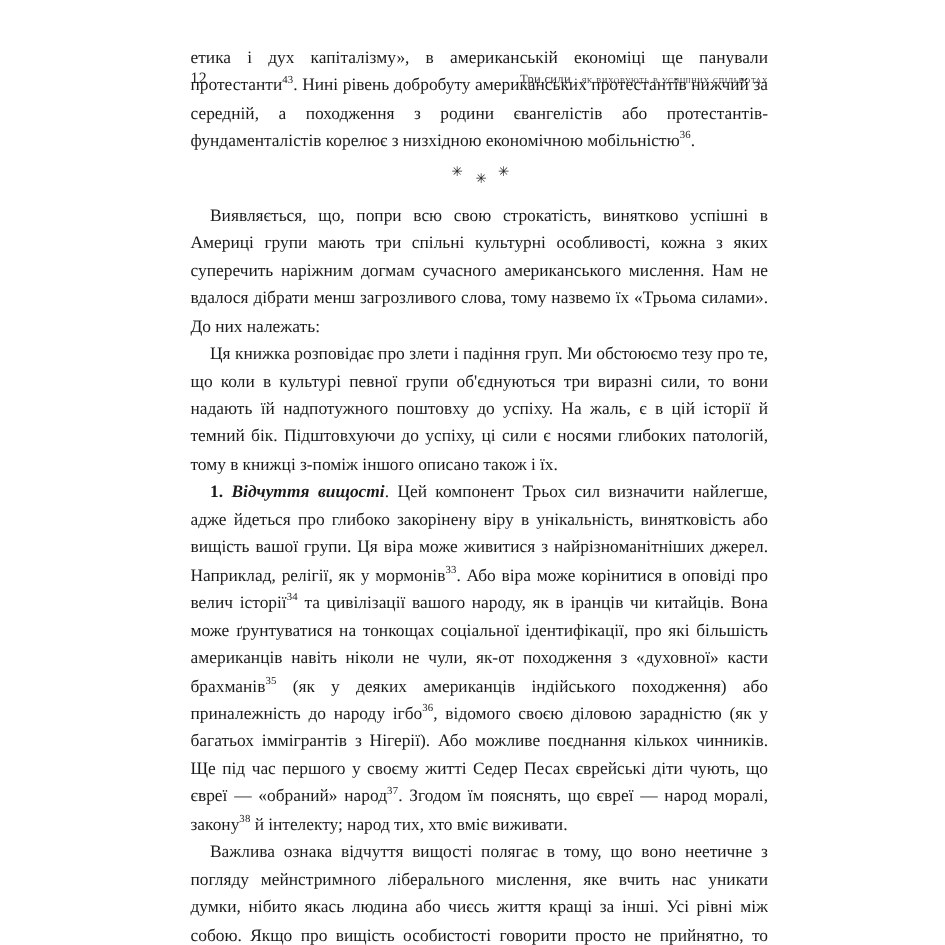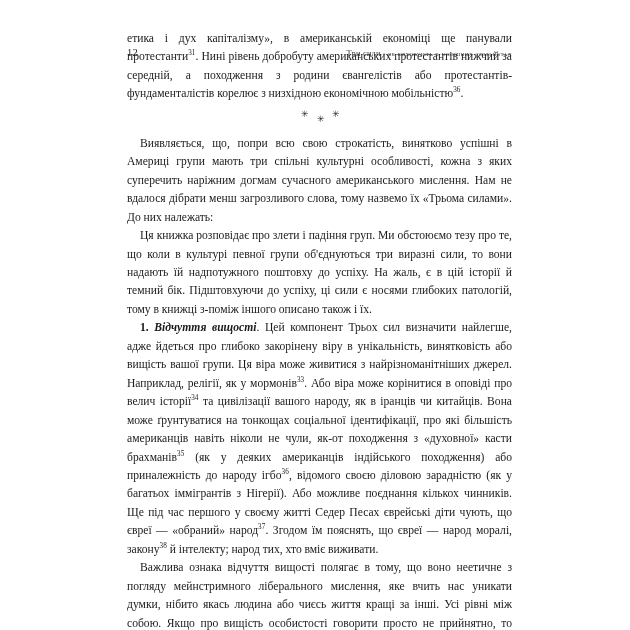--- a/index.html
+++ b/index.html
@@ -121,21 +121,21 @@
 
 <div class="page">
 
   <div class="running-head">
     <div class="folio">12</div>
     <div class="head-title"><span class="lead">Три сили</span><span class="sep">·</span><span>Як виховують в успішних спільнотах</span></div>
   </div>
 
   <div class="textblock">
 
-    <p class="para noindent"><span>етика і дух капіталізму», в американській економіці ще панували протестанти</span><sup class="fn">31</sup><span>. Нині рівень добробуту американських протестантів нижчий за середній, а походження з родини євангелістів або протестантів-фундаменталістів корелює з низхідною економічною мобільністю</span><sup class="fn">36</sup><span>.</span></p>
+    <p class="para noindent"><span>етика і дух капіталізму», в американській економіці ще панували протестанти</span><sup class="fn">43</sup><span>. Нині рівень добробуту американських протестантів нижчий за середній, а походження з родини євангелістів або протестантів-фундаменталістів корелює з низхідною економічною мобільністю</span><sup class="fn">36</sup><span>.</span></p>
 
     <div class="asterism">
       <span class="a1">✳</span>
       <span class="a2">✳</span>
       <span class="a3">✳</span>
     </div>
 
     <p class="para">Виявляється, що, попри всю свою строкатість, винятково успішні в Америці групи мають три спільні культурні особливості, кожна з яких суперечить наріжним догмам сучасного американського мислення. Нам не вдалося дібрати менш загрозливого слова, тому назвемо їх «Трьома силами». До них належать:</p>
 
     <p class="para">Ця книжка розповідає про злети і падіння груп. Ми обстоюємо тезу про те, що коли в культурі певної групи об'єднуються три виразні сили, то вони надають їй надпотужного поштовху до успіху. На жаль, є в цій історії й темний бік. Підштовхуючи до успіху, ці сили є носями глибоких патологій, тому в книжці з-поміж іншого описано також і їх.</p>

